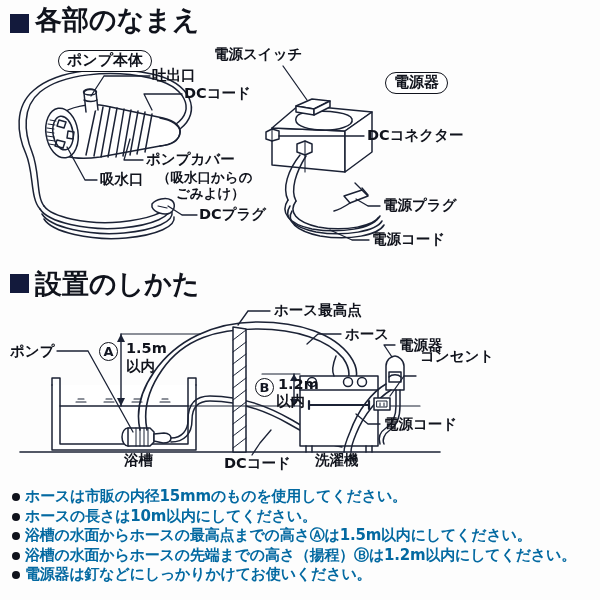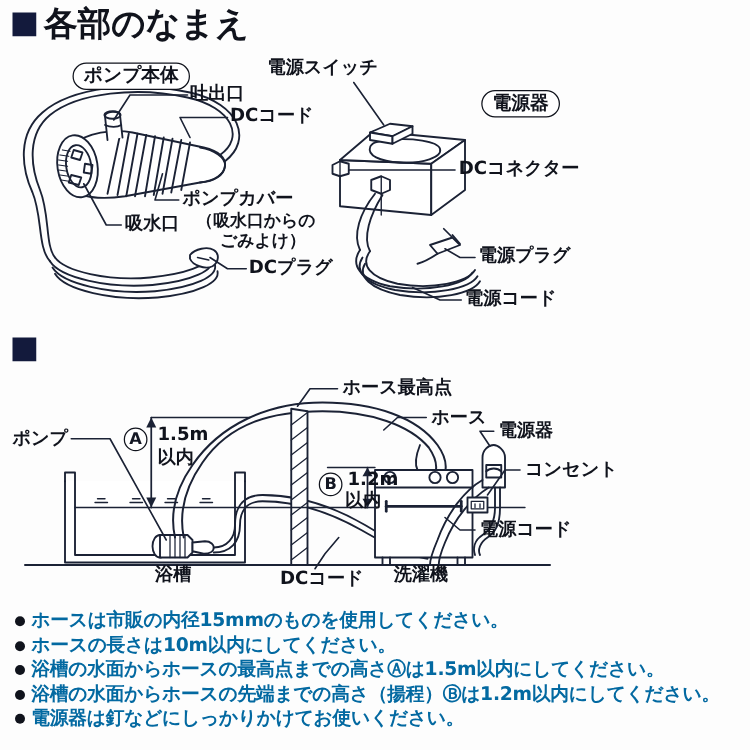--- a/index.html
+++ b/index.html
@@ -100,21 +100,21 @@
   }
   .note .ntxt { letter-spacing: -0.2px; }
   svg { display: block; }
   .art { position: absolute; left: 0; top: 0; pointer-events: none; }
 </style>
 </head>
 <body>
 
 <div id="page">
 
-  <div class="section-head" style="left:10px; top:6px;">
+  <div class="section-head" style="left:10px; top:6px;align-items:flex-end;">
     <span class="sq"></span>
     <span class="htxt">各部のなまえ</span>
   </div>
 
   <svg class="art" width="600" height="270" viewBox="0 0 600 270">
     <g fill="none" stroke="#1b2235" stroke-width="1.5" stroke-linecap="round" stroke-linejoin="round">
 
       <path d="M52,148 C46,138 48,124 58,116 C70,106 90,103 106,106
                L163,118 C176,121 181,127 180,133
                C179,140 172,145 160,146 L100,157
@@ -239,20 +239,21 @@
   <div class="lbl sm" style="left:176px; top:186px;">ごみよけ）</div>
   <div class="lbl" style="left:100px; top:171px;">吸水口</div>
   <div class="lbl" style="left:199px; top:206px;">DCプラグ</div>
   <div class="lbl" style="left:367px; top:127px;">DCコネクター</div>
   <div class="lbl" style="left:214px; top:46px;">電源スイッチ</div>
   <div class="lbl" style="left:383px; top:197px;">電源プラグ</div>
   <div class="lbl" style="left:372px; top:231px;">電源コード</div>
 
   <div class="section-head" style="left:10px; top:270px;">
     <span class="sq"></span>
+    <span class="htxt">設置のしかた</span>
   </div>
 
   <svg class="art" style="top:0;" width="600" height="490" viewBox="0 0 600 490">
     <g fill="none" stroke="#1b2235" stroke-width="1.5" stroke-linecap="round" stroke-linejoin="round">
 
       <path d="M20,452 L440,452" stroke-width="1.6"></path>
 
       <path d="M52,385 L52,450 L196,450 L196,385" fill="#ffffff"></path>
       <path d="M52,385 L52,378 L60,378 L60,444 L188,444 L188,378 L196,378 L196,385"></path>
 
@@ -379,21 +380,21 @@
 
   <div class="circ" style="left:255px; top:378px;">
     <span>B</span>
   </div>
   <div class="lbl" style="left:278px; top:376px;">1.2m</div>
   <div class="lbl" style="left:276px; top:393px;">以内</div>
 
   <div class="lbl" style="left:274px; top:302px;">ホース最高点</div>
   <div class="lbl" style="left:345px; top:326px;">ホース</div>
   <div class="lbl" style="left:399px; top:337px;">電源器</div>
-  <div class="lbl" style="left:420px; top:368px;">コンセント</div>
+  <div class="lbl" style="left:420px; top:348px;">コンセント</div>
   <div class="lbl" style="left:384px; top:416px;">電源コード</div>
   <div class="lbl" style="left:124px; top:452px;">浴槽</div>
   <div class="lbl" style="left:224px; top:455px;">DCコード</div>
   <div class="lbl" style="left:315px; top:452px;">洗濯機</div>
 
   <div id="notes">
     <div class="note">
       <span class="dot"></span>
       <span class="ntxt">ホースは市販の内径15mmのものを使用してください。</span>
     </div>

